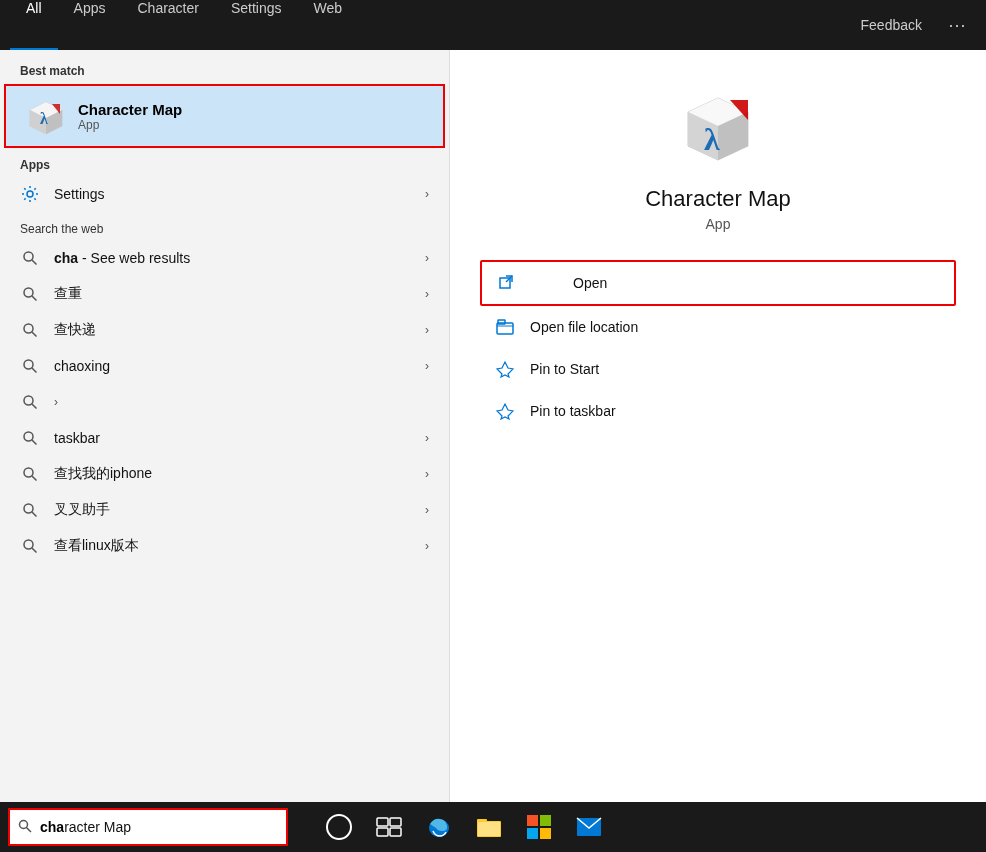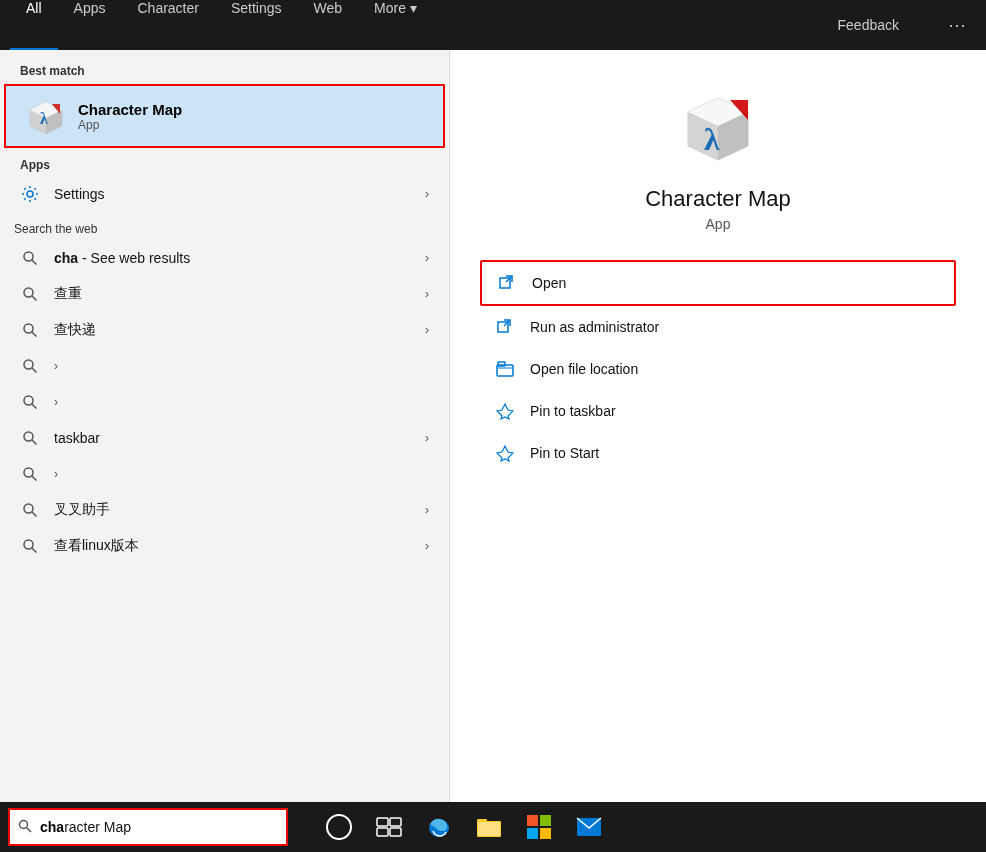--- a/index.html
+++ b/index.html
@@ -24,21 +24,20 @@
       position: relative;
     }
     .nav-item.active {
       color: #fff;
       border-bottom: 2px solid #0078d4;
     }
     .nav-right {
       margin-left: auto;
       display: flex;
       align-items: center;
-      gap: 23px;
     }
     .dots-icon { color: #ccc; font-size: 18px; padding: 0 10px; cursor: pointer; }
 
     
     .main-content {
       display: flex;
       height: 792px; 
     }
 
     
@@ -121,21 +120,21 @@
     }
     .result-arrow {
       font-size: 12px;
       color: #555;
     }
 
     .divider-section {
       font-size: 12px;
       color: #333;
       font-weight: 400;
-      padding: 10px 20px 4px 14px;
+      padding: 10px 20px 4px 20px;
     }
 
     
     .right-panel {
       flex: 1;
       background: #fff;
       display: flex;
       flex-direction: column;
       align-items: center;
       padding-top: 40px;
@@ -166,20 +165,21 @@
     .action-item {
       display: flex;
       align-items: center;
       padding: 10px 14px;
       cursor: pointer;
       border-radius: 2px;
     }
     .action-item.highlighted {
       border: 2px solid #e00;
       background: #fff;
+      gap: 41px;
     }
     .action-icon {
       width: 22px;
       height: 22px;
       margin-right: 14px;
       display: flex;
       align-items: center;
       justify-content: center;
       color: #0078d4;
       font-size: 14px;
@@ -257,23 +257,20 @@
   </div>
   <div class="nav-item">
     <span>Character</span>
   </div>
   <div class="nav-item">
     <span>Settings</span>
   </div>
   <div class="nav-item">
     <span>Web</span>
   </div>
-  <div class="nav-item">
-    <span>More ▾</span>
-  </div>
   <div class="nav-right">
     <div class="nav-item">
       <span>Feedback</span>
     </div>
     <div class="dots-icon">
       <span>···</span>
     </div>
   </div>
 </div>
 
@@ -361,20 +358,21 @@
       <div class="result-arrow">›</div>
     </div>
 
     <div class="result-item">
       <div class="result-icon">
         <svg width="16" height="16" viewBox="0 0 16 16">
             <circle cx="6.5" cy="6.5" r="4.5" fill="none" stroke="#555" stroke-width="1.5"></circle>
             <line x1="10" y1="10" x2="14.5" y2="14.5" stroke="#555" stroke-width="1.5"></line>
           </svg>
       </div>
+      <div class="result-label">chaoxing</div>
       <div class="result-arrow">›</div>
     </div>
 
     <div class="result-item">
       <div class="result-icon">
         <svg width="16" height="16" viewBox="0 0 16 16">
             <circle cx="6.5" cy="6.5" r="4.5" fill="none" stroke="#555" stroke-width="1.5"></circle>
             <line x1="10" y1="10" x2="14.5" y2="14.5" stroke="#555" stroke-width="1.5"></line>
           </svg>
       </div>
@@ -392,20 +390,21 @@
       <div class="result-arrow">›</div>
     </div>
 
     <div class="result-item">
       <div class="result-icon">
         <svg width="16" height="16" viewBox="0 0 16 16">
             <circle cx="6.5" cy="6.5" r="4.5" fill="none" stroke="#555" stroke-width="1.5"></circle>
             <line x1="10" y1="10" x2="14.5" y2="14.5" stroke="#555" stroke-width="1.5"></line>
           </svg>
       </div>
+      <div class="result-label">查找我的iphone</div>
       <div class="result-arrow">›</div>
     </div>
 
     <div class="result-item">
       <div class="result-icon">
         <svg width="16" height="16" viewBox="0 0 16 16">
             <circle cx="6.5" cy="6.5" r="4.5" fill="none" stroke="#555" stroke-width="1.5"></circle>
             <line x1="10" y1="10" x2="14.5" y2="14.5" stroke="#555" stroke-width="1.5"></line>
           </svg>
       </div>
@@ -456,58 +455,48 @@
 
           <svg width="18" height="18" viewBox="0 0 18 18">
             <rect x="2" y="4" width="10" height="10" fill="none" stroke="#0078d4" stroke-width="1.5"></rect>
             <polyline points="8,2 14,2 14,8" fill="none" stroke="#0078d4" stroke-width="1.5"></polyline>
             <line x1="8" y1="8" x2="14" y2="2" stroke="#0078d4" stroke-width="1.5"></line>
           </svg>
         </div>
         <div class="action-label">Open</div>
       </div>
 
-      <div class="action-item">
-        <div class="action-icon">
-          <svg width="18" height="18" viewBox="0 0 18 18">
-            <rect x="2" y="4" width="10" height="10" fill="none" stroke="#0078d4" stroke-width="1.5"></rect>
-            <polyline points="8,2 14,2 14,8" fill="none" stroke="#0078d4" stroke-width="1.5"></polyline>
-            <line x1="8" y1="8" x2="14" y2="2" stroke="#0078d4" stroke-width="1.5"></line>
-          </svg>
-        </div>
-        <div class="action-label">Run as administrator</div>
-      </div>
 
       <div class="action-item">
         <div class="action-icon">
           <svg width="18" height="18" viewBox="0 0 18 18">
             <rect x="1" y="5" width="16" height="11" rx="1" fill="none" stroke="#0078d4" stroke-width="1.5"></rect>
             <path d="M1 8h16" stroke="#0078d4" stroke-width="1"></path>
             <rect x="2" y="2" width="7" height="4" rx="0.5" fill="none" stroke="#0078d4" stroke-width="1.5"></rect>
           </svg>
         </div>
         <div class="action-label">Open file location</div>
       </div>
 
       <div class="action-item">
         <div class="action-icon">
           <svg width="18" height="18" viewBox="0 0 18 18">
             <path d="M9 2 L12 8 L17 9 L12 14 L13 17 L9 15 L5 17 L6 14 L1 9 L6 8 Z" fill="none" stroke="#0078d4" stroke-width="1.2"></path>
           </svg>
         </div>
-        <div class="action-label">Pin to taskbar</div>
+        <div class="action-label">Pin to Start</div>
       </div>
 
       <div class="action-item">
         <div class="action-icon">
           <svg width="18" height="18" viewBox="0 0 18 18">
             <path d="M9 2 L12 8 L17 9 L12 14 L13 17 L9 15 L5 17 L6 14 L1 9 L6 8 Z" fill="none" stroke="#0078d4" stroke-width="1.2"></path>
           </svg>
         </div>
-        <div class="action-label">Pin to Start</div>
+        <div class="action-label">Pin to taskbar</div>
       </div>
 
     </div>
   </div>
 </div>
 
 <div class="taskbar">
 
   <div class="search-box">
     <div class="search-icon-taskbar">

